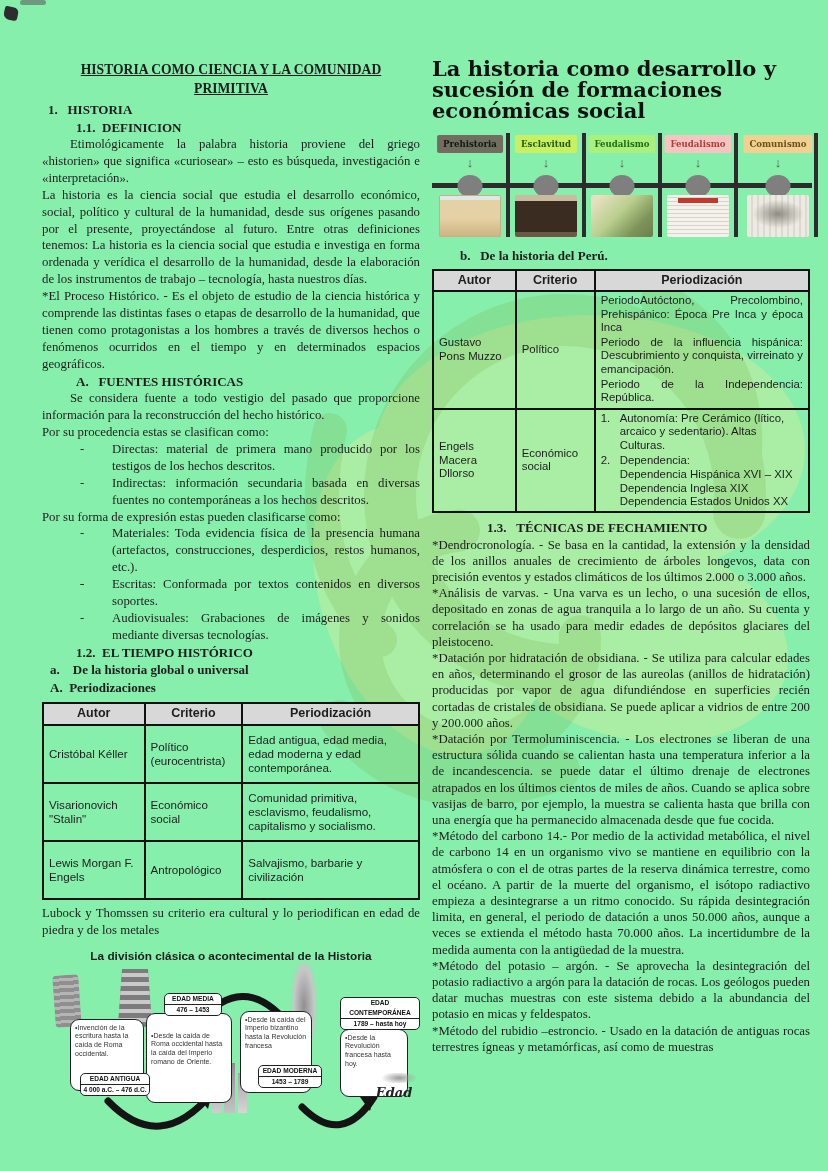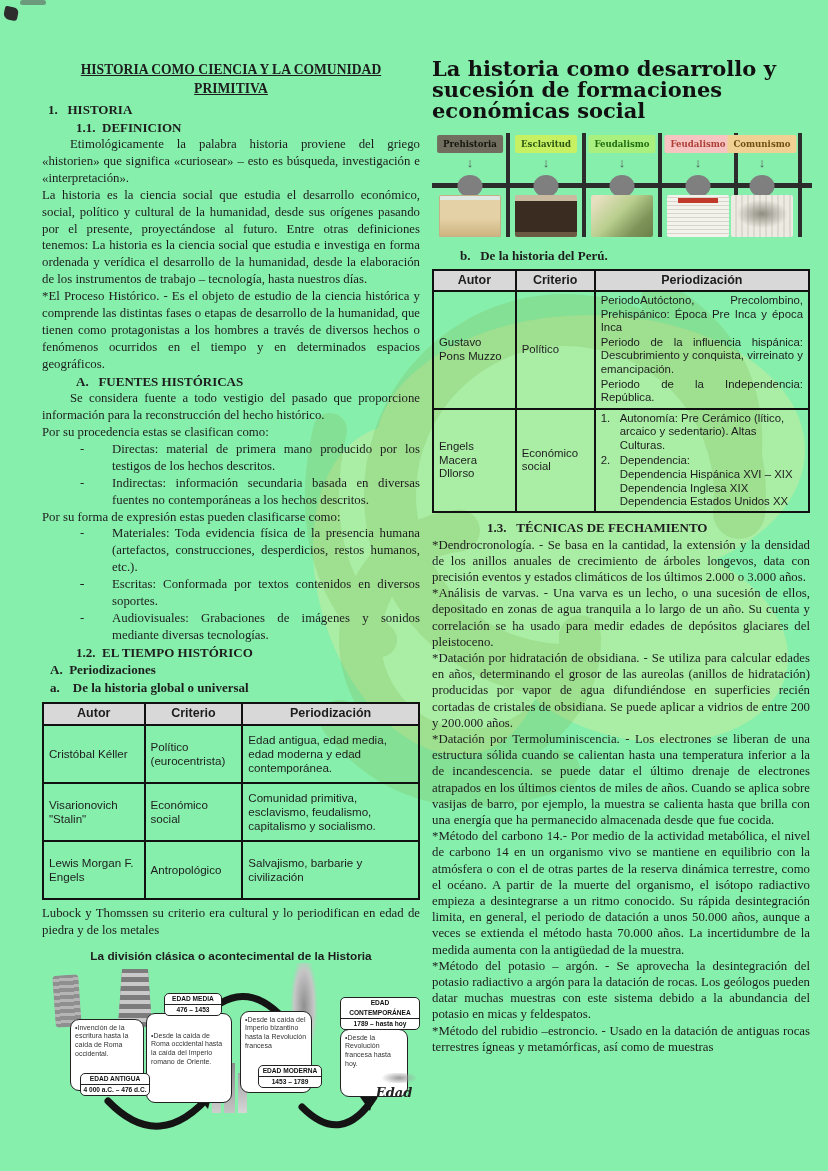--- a/index.html
+++ b/index.html
@@ -157,22 +157,22 @@
     <div class="bullet"><span class="dash">-</span><span>Indirectas: información secundaria basada en diversas fuentes no contemporáneas a los hechos descritos.</span></div>
 
     <p>Por su forma de expresión estas pueden clasificarse como:</p>
 
     <div class="bullet"><span class="dash">-</span><span>Materiales: Toda evidencia física de la presencia humana (artefactos, construcciones, desperdicios, restos humanos, etc.).</span></div>
     <div class="bullet"><span class="dash">-</span></div>
     <div class="bullet"><span class="dash">-</span><span>Escritas: Conformada por textos contenidos en diversos soportes.</span></div>
     <div class="bullet"><span class="dash">-</span><span>Audiovisuales: Grabaciones de imágenes y sonidos mediante diversas tecnologías.</span></div>
 
     <h3 class="h-sub">1.2.&nbsp;&nbsp;EL TIEMPO HISTÓRICO</h3>
+    <h3 class="h-let">a.&nbsp;&nbsp;&nbsp;&nbsp;De la historia global o universal</h3>
     <h3 class="h-let">A.&nbsp;&nbsp;Periodizaciones</h3>
-    <h3 class="h-let">a.&nbsp;&nbsp;&nbsp;&nbsp;De la historia global o universal</h3>
 
     <table class="t-global">
       <colgroup>
           <col style="width:27%">
           <col style="width:26%">
           <col style="width:47%">
         </colgroup>
       <tbody>
           <tr>
         <th>Autor</th>
@@ -281,21 +281,21 @@
       </div>
 
       <div class="tl-sec" style="left:228px;">
         <span class="tl-label" style="background: rgb(246, 197, 193); color: rgb(173, 63, 56);">Feudalismo</span>
         <span class="tl-arrow">↓</span>
         <span class="tl-dot"></span>
         <div class="tl-img img-capitalismo"></div>
         <span class="tl-bar"></span>
       </div>
 
-      <div class="tl-sec" style="left:292px;">
+      <div class="tl-sec" style="left:308px;">
         <span class="tl-label" style="background: rgb(241, 208, 148); color: rgb(110, 80, 18);">Comunismo</span>
         <span class="tl-arrow">↓</span>
         <span class="tl-dot"></span>
         <div class="tl-img img-comunismo"></div>
         <span class="tl-bar"></span>
       </div>
     </div>
 
     <h3 class="h-b">b.&nbsp;&nbsp;&nbsp;De la historia del Perú.</h3>
 

